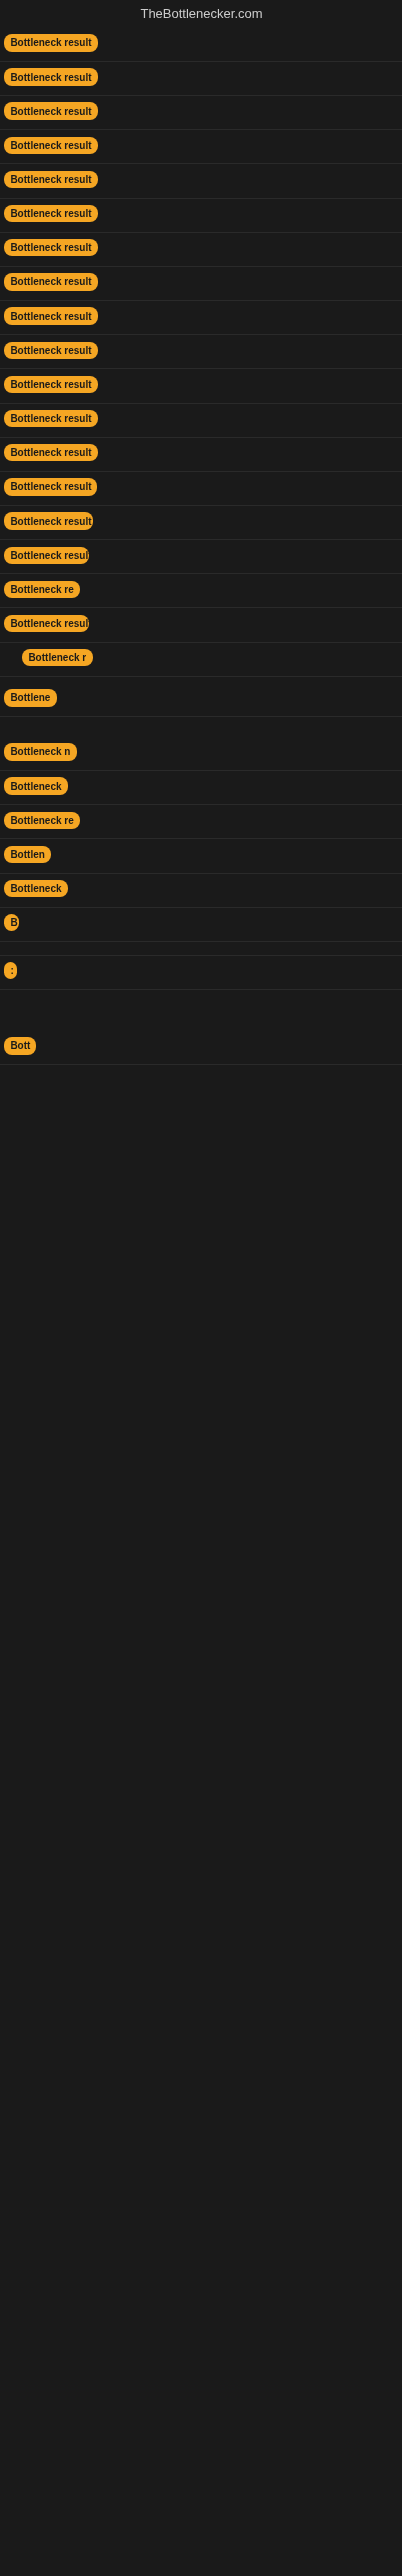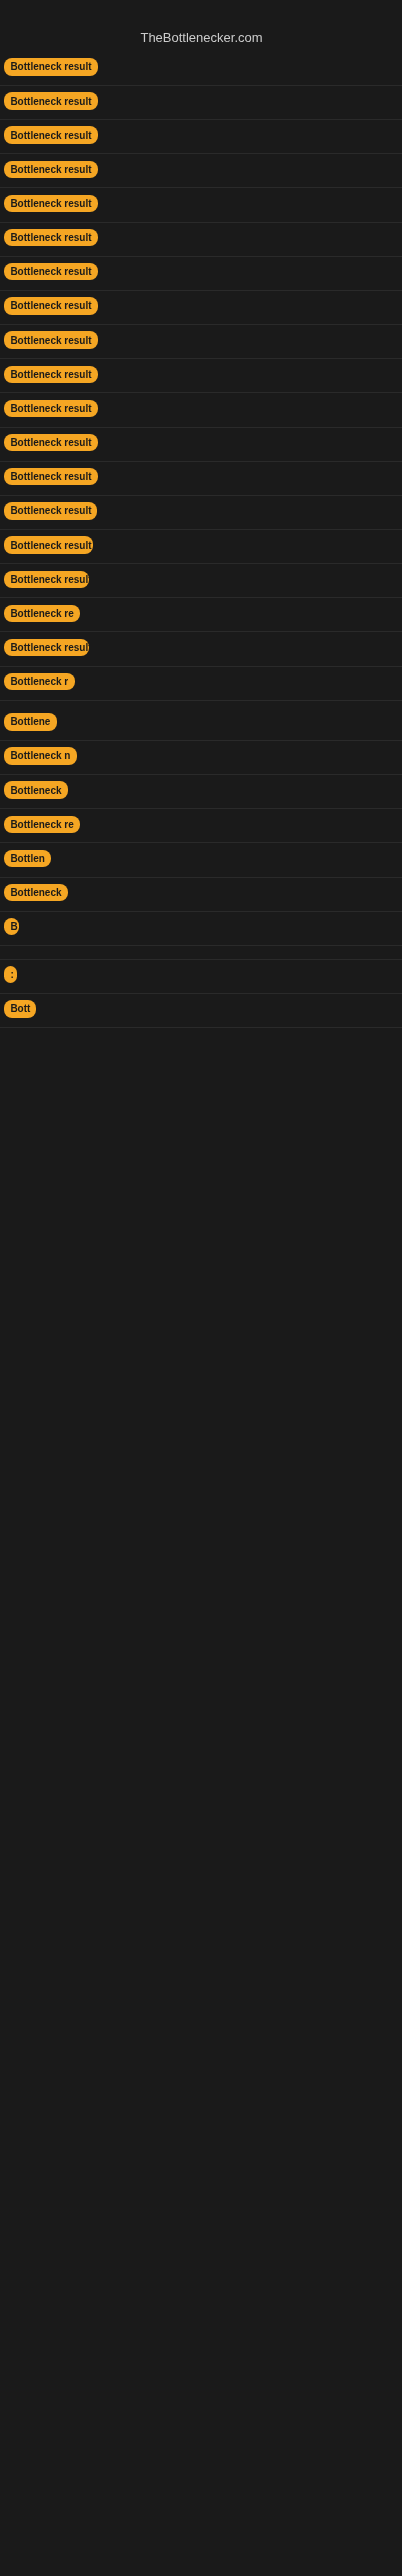--- a/index.html
+++ b/index.html
@@ -15,21 +15,20 @@
       font-family: Arial, sans-serif;
       position: relative;
     }
 
     .site-title {
       text-align: center;
       color: #cccccc;
       font-size: 13px;
       padding: 6.4px 0;
       background-color: #1a1a1a;
-      margin-top: 24px;
     }
 
     .bottleneck-badge {
       display: inline-block;
       background-color: #f5a623;
       color: #1a1a1a;
       font-size: 10px;
       font-weight: bold;
       padding: 3.2px 6.4px;
       border-radius: 8px;
@@ -59,25 +58,25 @@
     <div class="section"><span class="bottleneck-badge" style="max-width: 105px; overflow: hidden;">Bottleneck result</span></div>
     <div class="section"><span class="bottleneck-badge" style="max-width: 101px; overflow: hidden;">Bottleneck result</span></div>
     <div class="section"><span class="bottleneck-badge" style="max-width: 101px; overflow: hidden;">Bottleneck result</span></div>
     <div class="section"><span class="bottleneck-badge" style="max-width: 97px; overflow: hidden;">Bottleneck result</span></div>
     <div class="section"><span class="bottleneck-badge" style="max-width: 97px; overflow: hidden;">Bottleneck result</span></div>
     <div class="section"><span class="bottleneck-badge" style="max-width: 93px; overflow: hidden;">Bottleneck result</span></div>
     <div class="section"><span class="bottleneck-badge" style="max-width: 89px; overflow: hidden;">Bottleneck result</span></div>
     <div class="section"><span class="bottleneck-badge" style="max-width: 85px; overflow: hidden;">Bottleneck result</span></div>
     <div class="section"><span class="bottleneck-badge" style="max-width: 76px; overflow: hidden;">Bottleneck re</span></div>
     <div class="section"><span class="bottleneck-badge" style="max-width: 85px; overflow: hidden;">Bottleneck result</span></div>
-    <div class="section"><span class="bottleneck-badge" style="max-width: 72px; overflow: hidden;">Bottleneck r</span></div>
+    <div class="section"><span class="bottleneck-badge" style="max-width: 72px; overflow: hidden; margin-left: 18px;">Bottleneck r</span></div>
     <div class="section"><span class="bottleneck-badge" style="max-width: 60px; overflow: hidden; margin-top: 6px;">Bottlene</span></div>
-    <div class="section"><span class="bottleneck-badge" style="max-width: 74px; overflow: hidden;">Bottleneck n</span></div>
+    <div class="section"><span class="bottleneck-badge" style="max-width: 74px; overflow: hidden; margin-top: 20px;">Bottleneck n</span></div>
     <div class="section"><span class="bottleneck-badge" style="max-width: 66px; overflow: hidden;">Bottleneck</span></div>
     <div class="section"><span class="bottleneck-badge" style="max-width: 77px; overflow: hidden;">Bottleneck re</span></div>
     <div class="section"><span class="bottleneck-badge" style="max-width: 55px; overflow: hidden; text-align: center;">Bottlen</span></div>
     <div class="section"><span class="bottleneck-badge" style="max-width: 64px; overflow: hidden;">Bottleneck</span></div>
     <div class="section"><span class="bottleneck-badge" style="max-width: 14.5px; overflow: hidden;">B</span></div>
     <div class="section"></div>
     <div class="section"><span class="bottleneck-badge" style="max-width: 9.7px; overflow: hidden;">:</span></div>
-    <div class="section"><span class="bottleneck-badge" style="max-width: 32px; overflow: hidden;">Bott</span></div>
+    <div class="section"><span class="bottleneck-badge" style="max-width: 32px; overflow: hidden; margin-top: 41px;">Bott</span></div>
   </div>
 
 
 </body></html>

